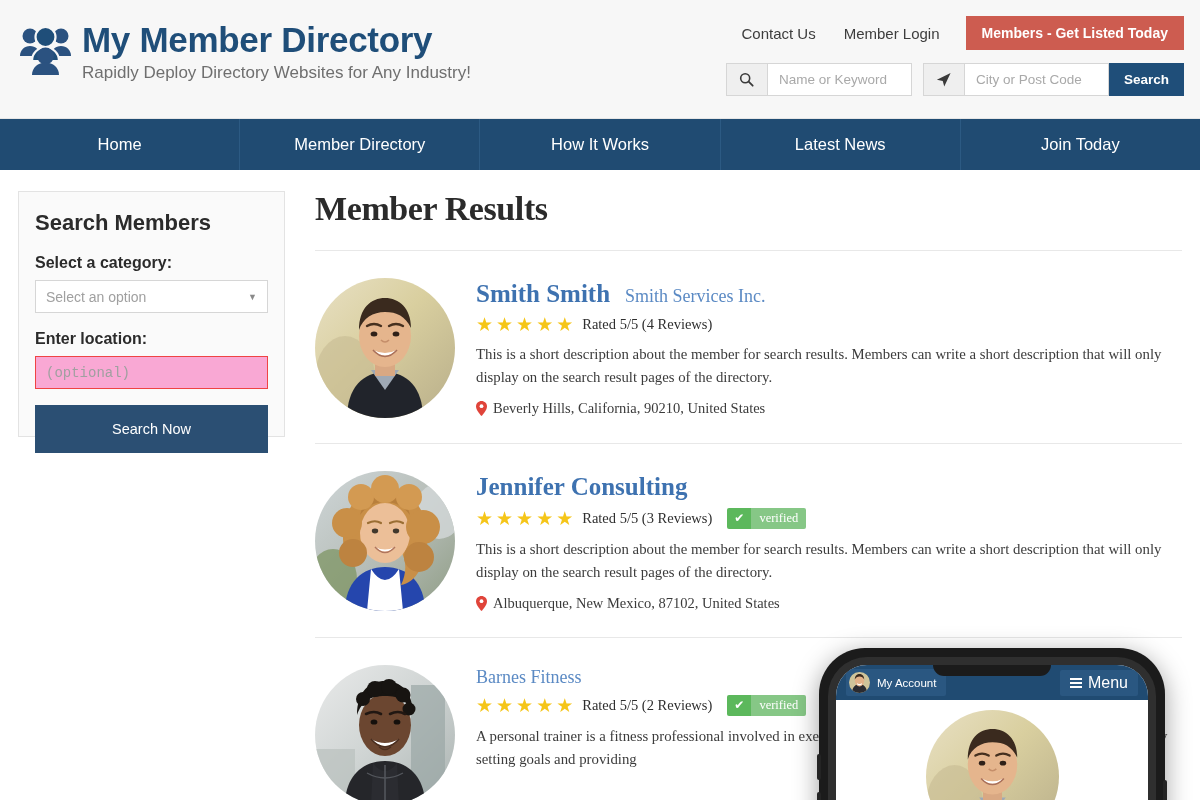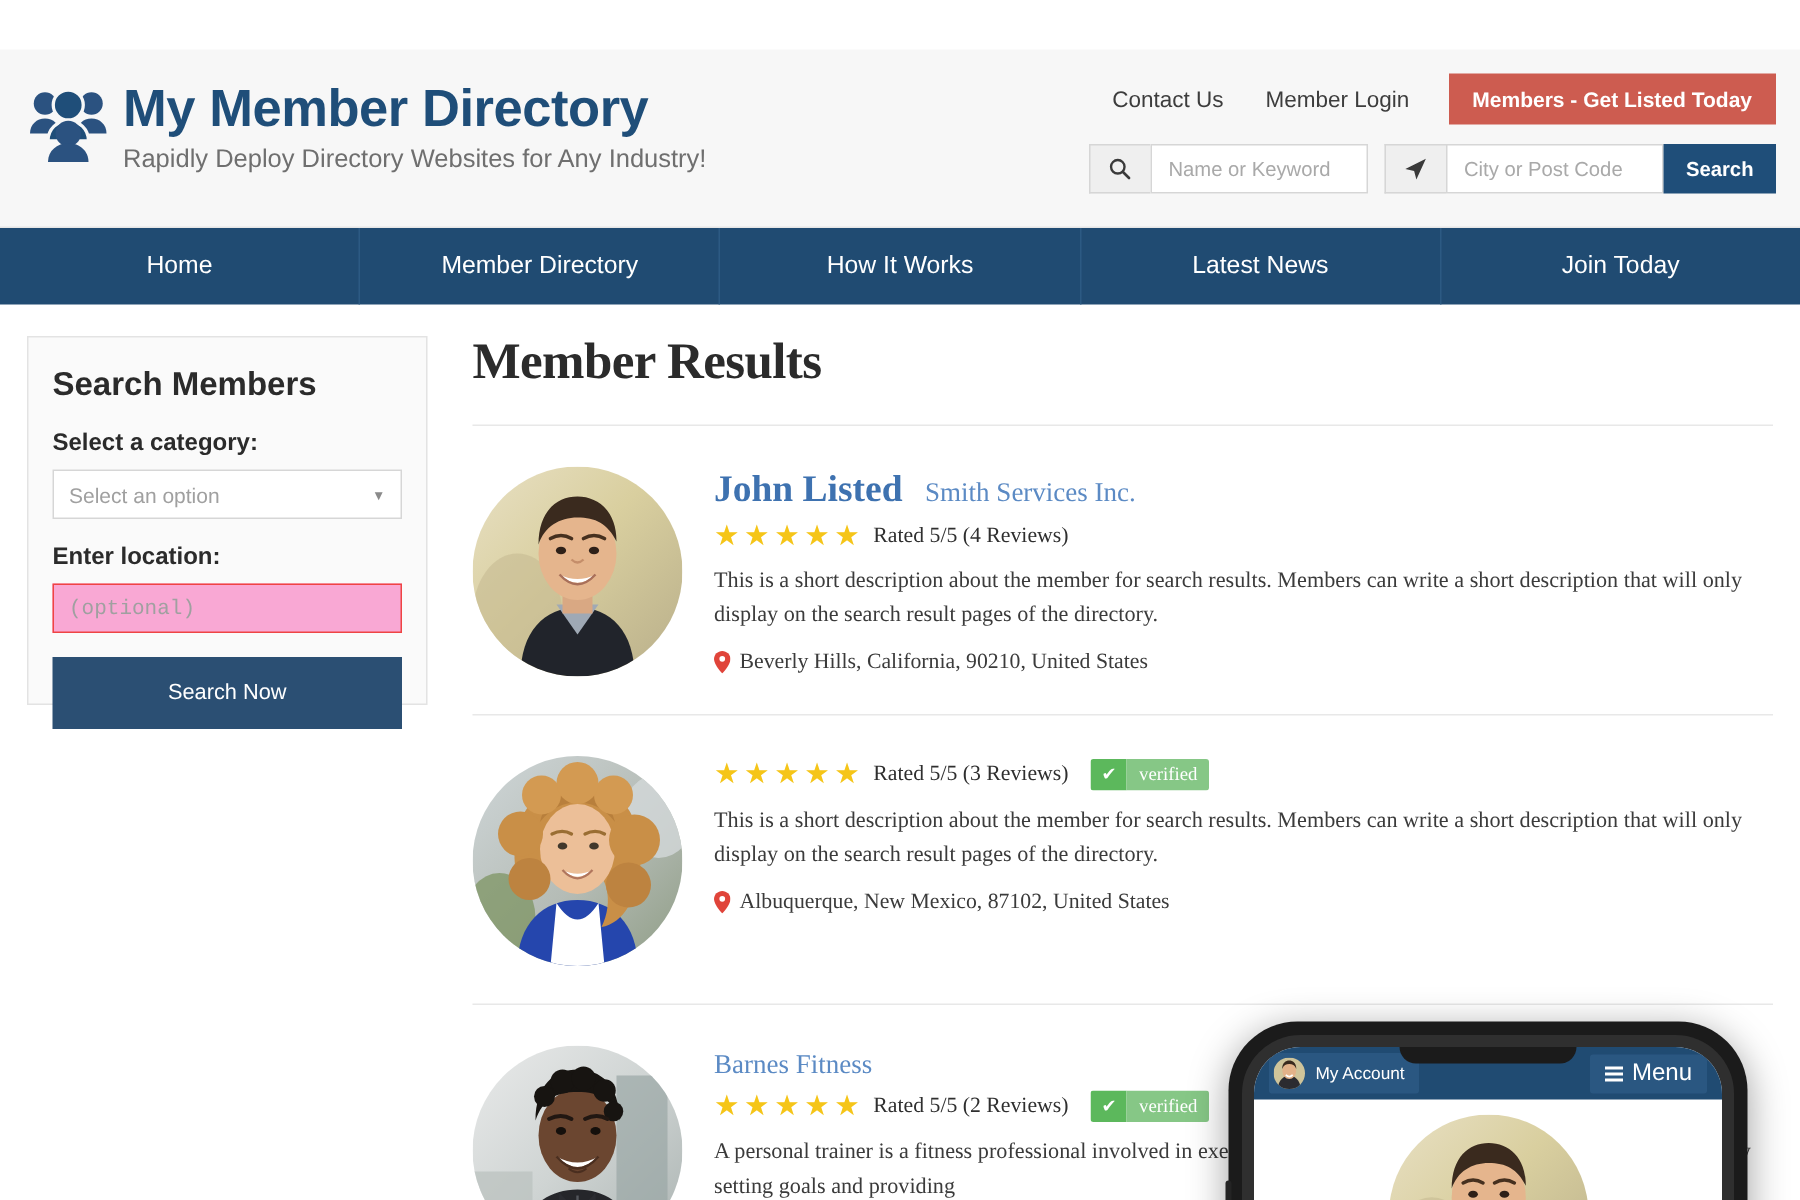--- a/index.html
+++ b/index.html
@@ -20,21 +20,20 @@
     overflow: hidden;
     background: #ffffff;
   }
 
   
   .header {
     position: relative;
     height: 119px;
     background: #f7f7f7;
     border-bottom: 1px solid #e6e6e6;
-    margin-top: 33px;
   }
 
   .brand {
     position: absolute;
     left: 18px;
     top: 19px;
     display: flex;
     align-items: flex-start;
   }
   .brand-icon {
@@ -561,21 +560,21 @@
             <ellipse cx="81" cy="56" rx="3.4" ry="2.5" fill="#2e2018"></ellipse>
             <path d="M52 48 q7-4 14 0" stroke="#46301f" stroke-width="2.4" fill="none" stroke-linecap="round"></path>
             <path d="M74 48 q7-4 14 0" stroke="#46301f" stroke-width="2.4" fill="none" stroke-linecap="round"></path>
             <path d="M58 72 q12 11 24 0 q-12 6 -24 0" fill="#ffffff"></path>
             <path d="M58 72 q12 13 24 0" stroke="#a9705a" stroke-width="1.6" fill="none"></path>
             <path d="M66 62 q4 4 8 0" stroke="#c58e6a" stroke-width="1.6" fill="none"></path>
           </svg>
         </div>
         <div class="result-body">
           <div class="name-row">
-            <span class="member-name">John Listed</span>
+            <span class="member-name">Smith Smith</span>
             <span class="member-company">Smith Services Inc.</span>
           </div>
           <div class="rating-row">
             <span class="stars">
               <span class="star">★</span>
                 <span class="star">★</span>
                 <span class="star">★</span>
                 <span class="star">★</span>
                 <span class="star">★</span>
             </span>
@@ -621,20 +620,24 @@
             <circle cx="32" cy="52" r="15" fill="#c98f47"></circle>
             <circle cx="108" cy="56" r="17" fill="#c98f47"></circle>
             <circle cx="38" cy="82" r="14" fill="#bd8340"></circle>
             <circle cx="104" cy="86" r="15" fill="#bd8340"></circle>
             <circle cx="46" cy="26" r="13" fill="#d39a52"></circle>
             <circle cx="94" cy="26" r="13" fill="#d39a52"></circle>
             <circle cx="70" cy="18" r="14" fill="#d39a52"></circle>
           </svg>
         </div>
         <div class="result-body">
+          <div class="name-row">
+            <span class="member-name">Jennifer Consulting</span>
+            <span class="member-company"></span>
+          </div>
           <div class="rating-row">
             <span class="stars">
               <span class="star">★</span>
                 <span class="star">★</span>
                 <span class="star">★</span>
                 <span class="star">★</span>
                 <span class="star">★</span>
             </span>
             <span class="rating-text">Rated 5/5 (3 Reviews)</span>
             <span class="verified-badge">

